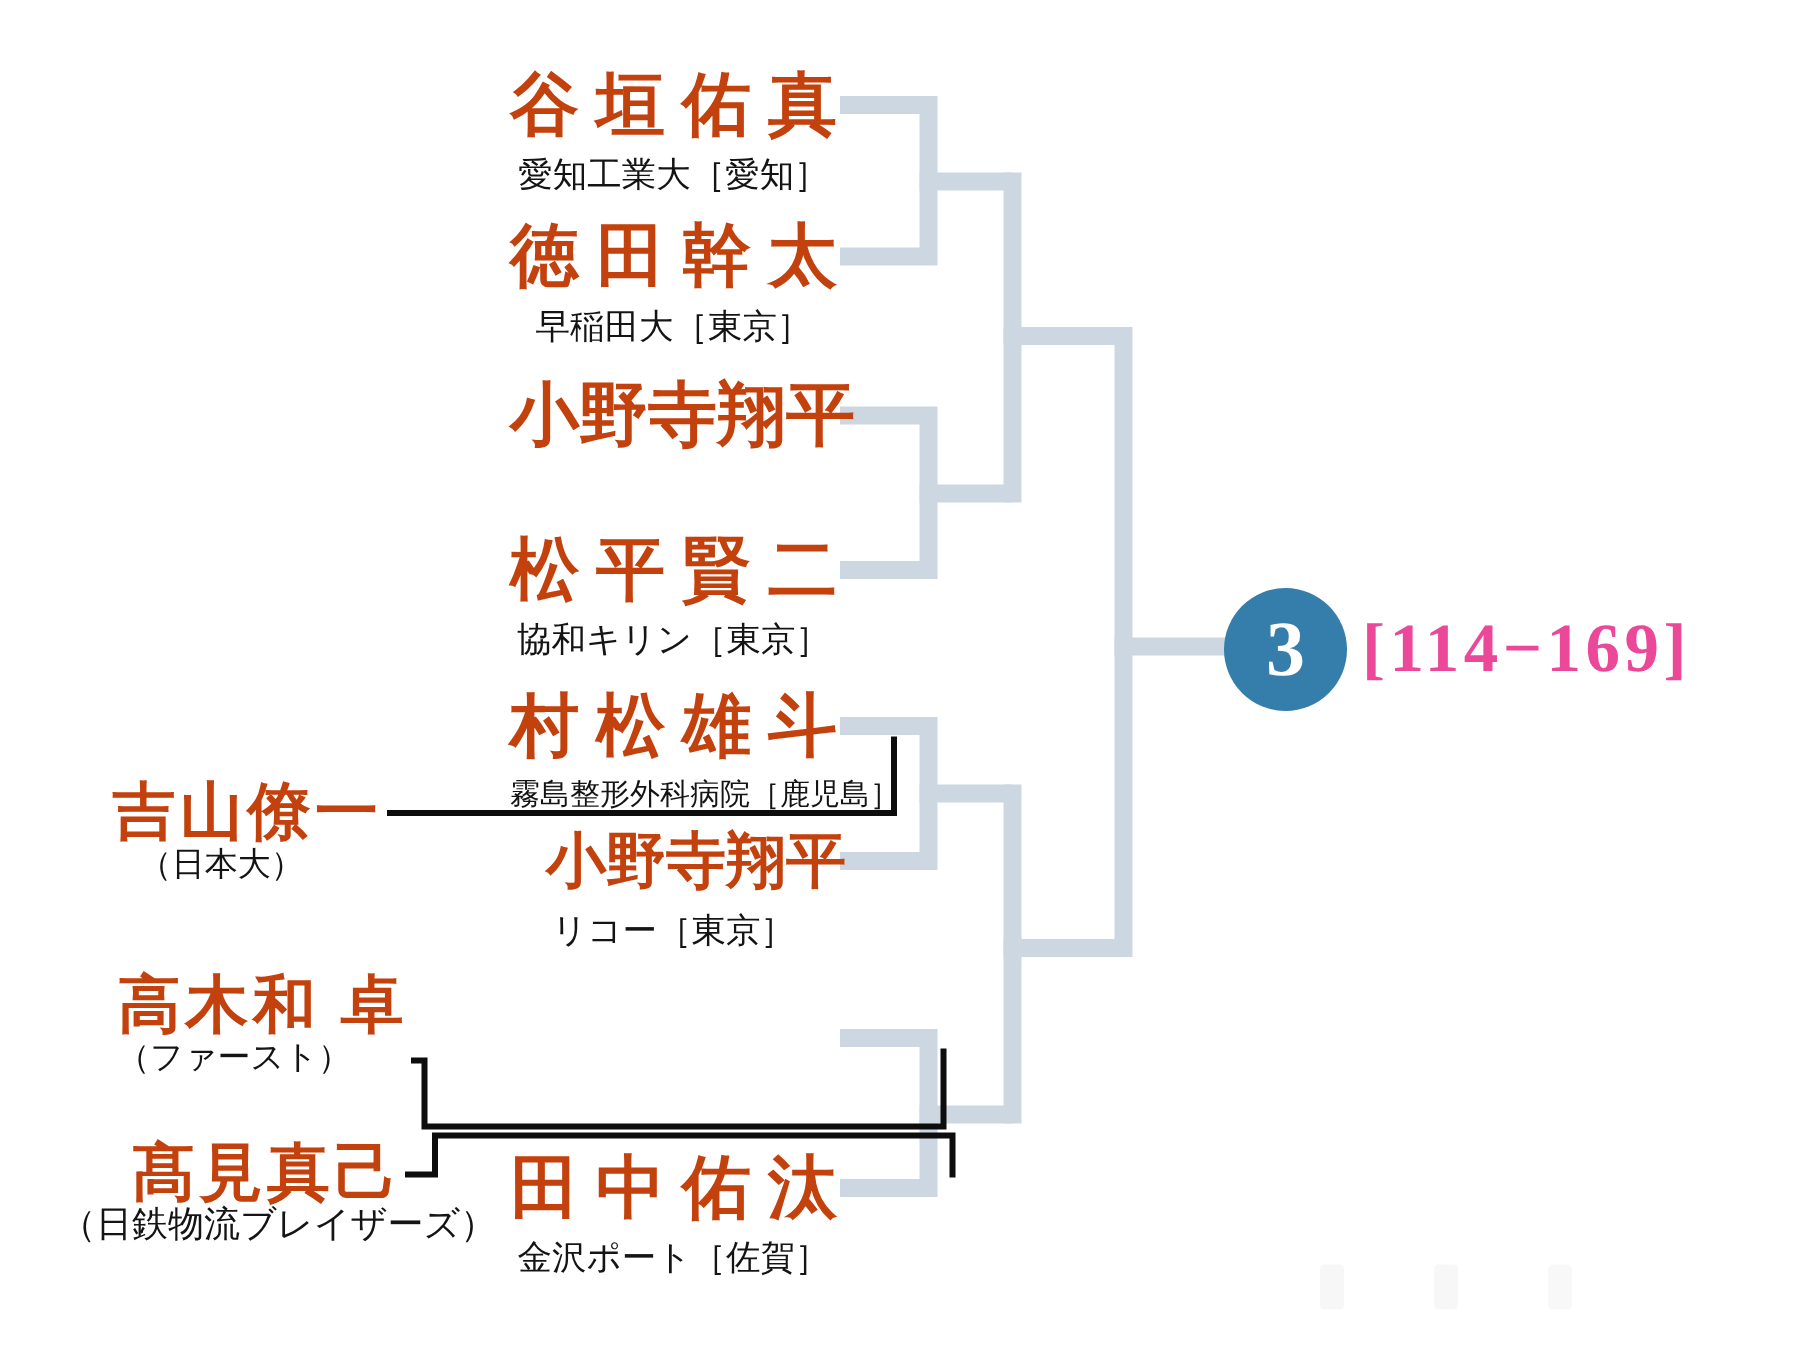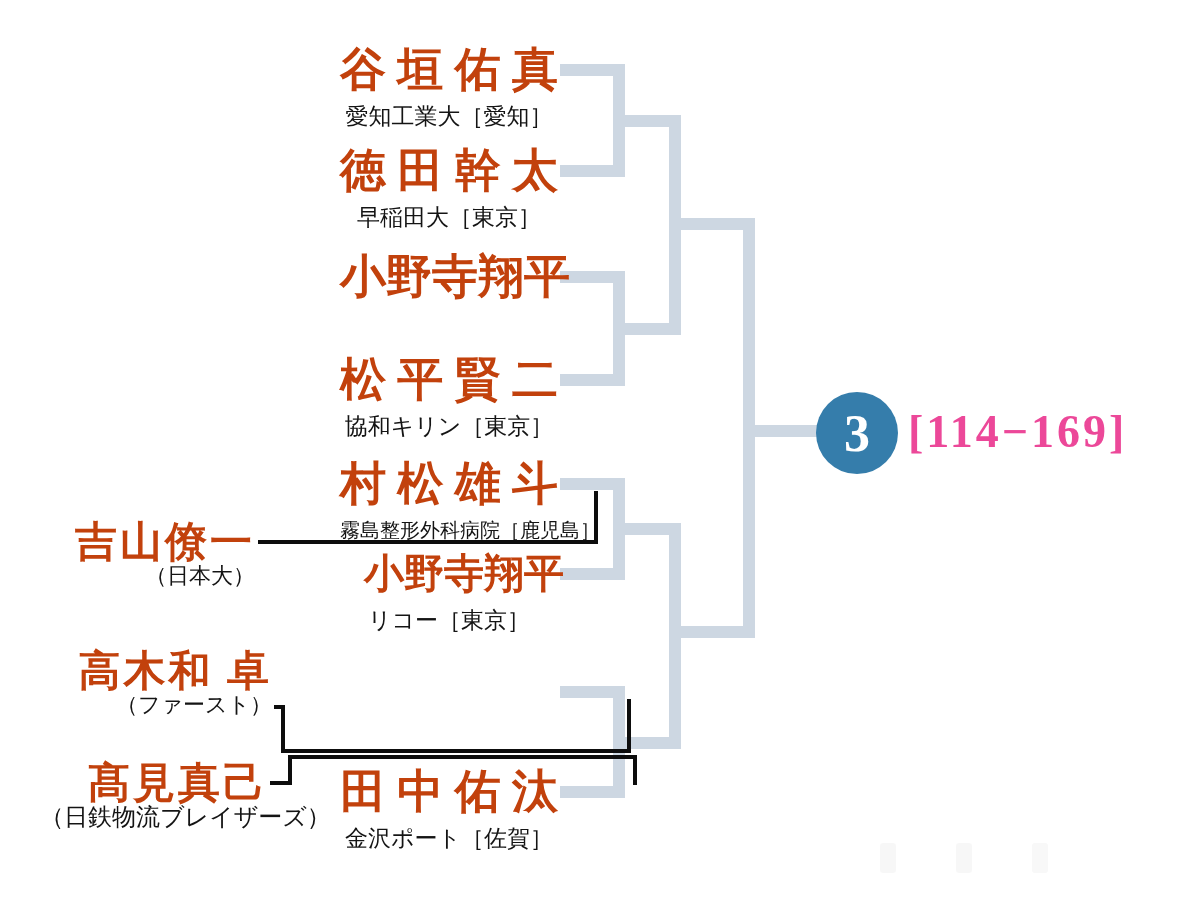--- a/index.html
+++ b/index.html
@@ -22,21 +22,21 @@
     font-size:23px;line-height:26px;margin-top:6px;color:#141414;
     text-align:center;white-space:nowrap;font-weight:500;
   }
   .paff.sm{font-size:20px;}
 
   .qual{position:absolute;left:40px;text-align:right;}
   .qname{
     font-family:"Liberation Serif","DejaVu Serif",serif;font-weight:700;
     color:#c2410c;font-size:42px;line-height:40px;letter-spacing:3px;white-space:nowrap;
   }
-  .qaff{font-size:22px;line-height:26px;margin-top:1px;color:#141414;white-space:nowrap;font-weight:500;}
+  .qaff{font-size:22px;line-height:26px;margin-top:1px;color:#141414;white-space:nowrap;font-weight:500;text-align:center;}
   .qaff.sm{font-size:24px;}
 
   .seed-circle{
     position:absolute;left:816px;top:392px;width:82px;height:82px;border-radius:50%;
     background:#357dab;color:#ffffff;display:flex;align-items:center;justify-content:center;
     font-family:"Liberation Serif","DejaVu Serif",serif;font-weight:700;font-size:52px;
   }
   .score{
     position:absolute;left:908px;top:400px;height:64px;line-height:64px;
     font-family:"Liberation Serif","DejaVu Serif",serif;font-weight:700;

